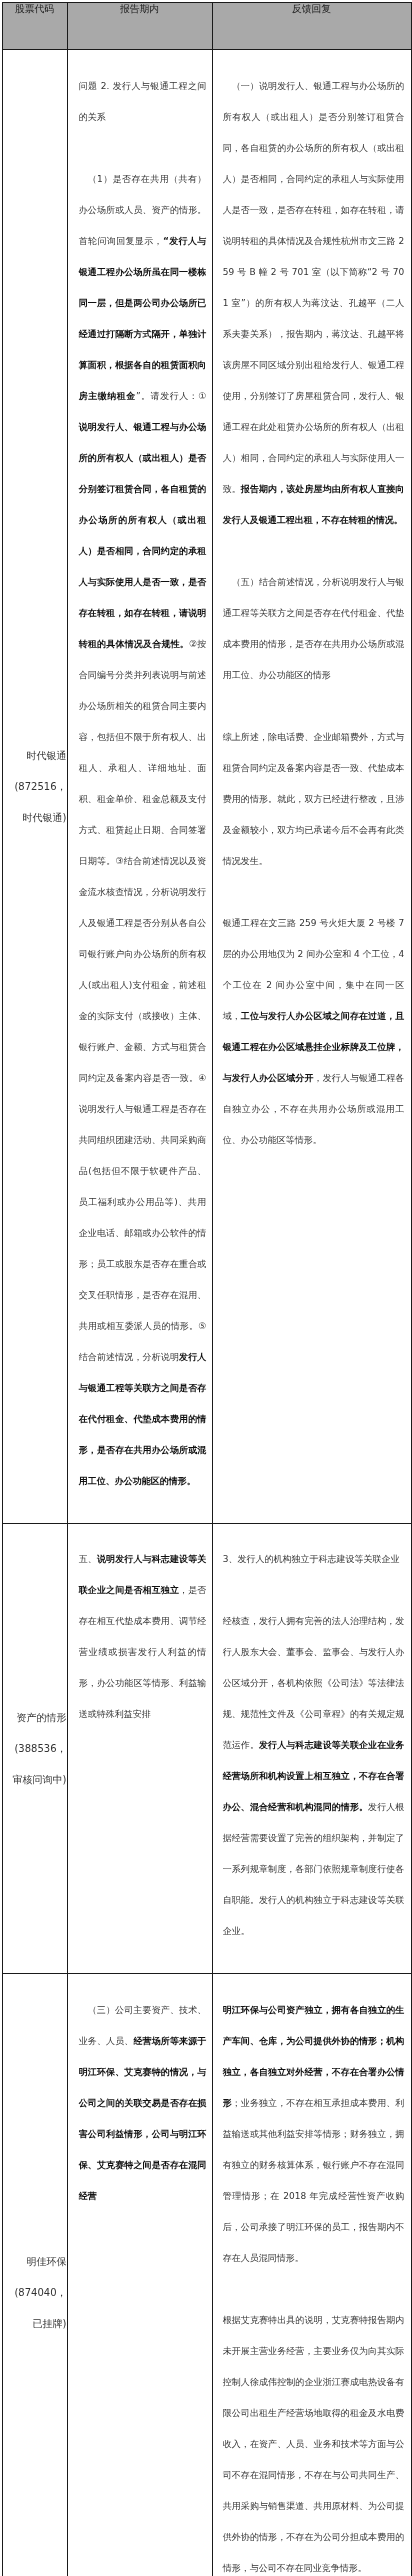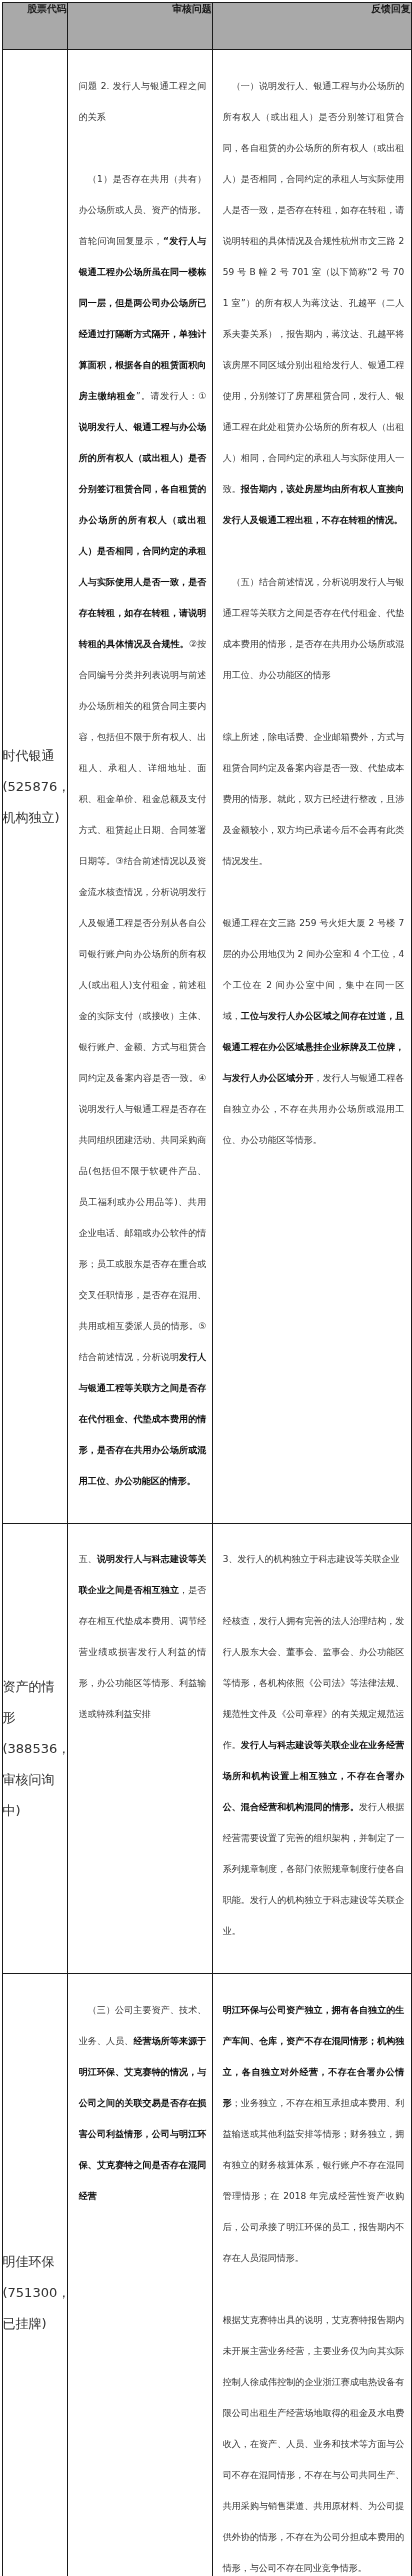--- a/index.html
+++ b/index.html
@@ -2,23 +2,23 @@
 <html style="font-size:8.2px"><head>
 <meta charset="utf-8">
 <style>
   html, body { margin: 0; padding: 0; background: #ffffff; }
   body { width: 412px; height: 3105px; position: relative; overflow: hidden;
          font-family: "DejaVu Sans", "Liberation Sans", sans-serif; color: #222; }
   table.qa { position: absolute; left: 1.5px; top: 2.1px; width: 409px;
              border-collapse: collapse; table-layout: fixed; }
   table.qa td, table.qa th { border: 1px solid #1a1a1a; vertical-align: top; padding: 0; }
   col.c1 { width: 65px; } col.c2 { width: 145px; } col.c3 { width: 199px; }
-  thead th { background: #a9a9a9; height: 46px; font-size: 9.8px; font-weight: bold;
-             text-align: right; vertical-align: middle; color: #1c1c1c; }
-  .code-cell { text-align: left; vertical-align: middle !important; font-size: 13px;
+  thead th { background: #a9a9a9; height: 46px; font-size: 9.8px; font-weight: normal;
+             text-align: center; vertical-align: middle; color: #1c1c1c; }
+  .code-cell { text-align: right; vertical-align: middle !important; font-size: 10px;
                line-height: 31px; color: #333; }
   .q-cell, .a-cell { font-size: 9px; line-height: 31px; padding: 20.6px 5.2px 26px 6.2px !important;
                      text-align: justify; color: #333; word-break: break-all; }
   .q-cell p, .a-cell p { margin: 0 0 31px 5px; }
   .q-cell p:last-child, .a-cell p:last-child { margin-bottom: 0; }
   .a-cell { padding-left: 5.2px !important; padding-right: 6.2px !important; }
   b { color: #111; font-weight: bold; }
   .indent { text-indent: 1em; }
 </style>
 </head>
@@ -26,30 +26,30 @@
 
 <table class="qa">
   <colgroup>
       <col class="c1">
       <col class="c2">
       <col class="c3">
     </colgroup>
   <thead>
     <tr>
       <th>股票代码</th>
-      <th>审核问题</th>
+      <th>报告期内</th>
       <th>反馈回复</th>
     </tr>
   </thead>
   <tbody id="rows">
       <tr style="height: 1420px;">
         <td class="code-cell">
           <div>时代银通</div>
-          <div>(525876，</div>
-          <div>机构独立)</div>
+          <div>(872516，</div>
+          <div>时代银通)</div>
         </td>
         <td class="q-cell">
           <p><span>问题 2. 发行人与银通工程之间的关系</span></p>
           <p class="indent"><span>（1）是否存在共用（共有）办公场所或人员、资产的情形。首轮问询回复显示，</span><b>“发行人与银通工程办公场所虽在同一楼栋同一层，但是两公司办公场所已经通过打隔断方式隔开，单独计算面积，根据各自的租赁面积向房主缴纳租金</b><span>”。请发行人：①</span><b>说明发行人、银通工程与办公场所的所有权人（或出租人）是否分别签订租赁合同，各自租赁的办公场所的所有权人（或出租人）是否相同，合同约定的承租人与实际使用人是否一致，是否存在转租，如存在转租，请说明转租的具体情况及合规性。</b><span>②按合同编号分类并列表说明与前述办公场所相关的租赁合同主要内容，包括但不限于所有权人、出租人、承租人、详细地址、面积、租金单价、租金总额及支付方式、租赁起止日期、合同签署日期等。③结合前述情况以及资金流水核查情况，分析说明发行人及银通工程是否分别从各自公司银行账户向办公场所的所有权人(或出租人)支付租金，前述租金的实际支付（或接收）主体、银行账户、金额、方式与租赁合同约定及备案内容是否一致。④说明发行人与银通工程是否存在共同组织团建活动、共同采购商品(包括但不限于软硬件产品、员工福利或办公用品等)、共用企业电话、邮箱或办公软件的情形；员工或股东是否存在重合或交叉任职情形，是否存在混用、共用或相互委派人员的情形。⑤结合前述情况，分析说明</span><b>发行人与银通工程等关联方之间是否存在代付租金、代垫成本费用的情形，是否存在共用办公场所或混用工位、办公功能区的情形。</b></p>
         </td>
         <td class="a-cell">
           <p class="indent"><span>（一）说明发行人、银通工程与办公场所的所有权人（或出租人）是否分别签订租赁合同，各自租赁的办公场所的所有权人（或出租人）是否相同，合同约定的承租人与实际使用人是否一致，是否存在转租，如存在转租，请说明转租的具体情况及合规性杭州市文三路 259 号 B 幢 2 号 701 室（以下简称“2 号 701 室”）的所有权人为蒋汶达、孔越平（二人系夫妻关系），报告期内，蒋汶达、孔越平将该房屋不同区域分别出租给发行人、银通工程使用，分别签订了房屋租赁合同，发行人、银通工程在此处租赁办公场所的所有权人（出租人）相同，合同约定的承租人与实际使用人一致。</span><b>报告期内，该处房屋均由所有权人直接向发行人及银通工程出租，不存在转租的情况。</b></p>
           <p class="indent"><span>（五）结合前述情况，分析说明发行人与银通工程等关联方之间是否存在代付租金、代垫成本费用的情形，是否存在共用办公场所或混用工位、办公功能区的情形</span></p>
           <p><span>综上所述，除电话费、企业邮箱费外，方式与租赁合同约定及备案内容是否一致、代垫成本费用的情形。就此，双方已经进行整改，且涉及金额较小，双方均已承诺今后不会再有此类情况发生。</span></p>
           <p><span>银通工程在文三路 259 号火炬大厦 2 号楼 7 层的办公用地仅为 2 间办公室和 4 个工位，4 个工位在 2 间办公室中间，集中在同一区域，</span><b>工位与发行人办公区域之间存在过道，且银通工程在办公区域悬挂企业标牌及工位牌，与发行人办公区域分开</b><span>，发行人与银通工程各自独立办公，不存在共用办公场所或混用工位、办公功能区等情形。</span></p>
@@ -59,32 +59,32 @@
         <td class="code-cell">
           <div>资产的情形</div>
           <div>(388536，</div>
           <div>审核问询中)</div>
         </td>
         <td class="q-cell">
           <p><span>五、</span><b>说明发行人与科志建设等关联企业之间是否相互独立</b><span>，是否存在相互代垫成本费用、调节经营业绩或损害发行人利益的情形，办公功能区等情形、利益输送或特殊利益安排</span></p>
         </td>
         <td class="a-cell">
           <p><span>3、发行人的机构独立于科志建设等关联企业</span></p>
-          <p><span>经核查，发行人拥有完善的法人治理结构，发行人股东大会、董事会、监事会、办公功能区等情形，各机构依照《公司法》等法律法规、规范性文件及《公司章程》的有关规定规范运作。</span><b>发行人与科志建设等关联企业在业务经营场所和机构设置上相互独立，不存在合署办公、混合经营和机构混同的情形。</b><span>发行人根据经营需要设置了完善的组织架构，并制定了一系列规章制度，各部门依照规章制度行使各自职能。发行人的机构独立于科志建设等关联企业。</span></p>
+          <p><span>经核查，发行人拥有完善的法人治理结构，发行人股东大会、董事会、监事会、与发行人办公区域分开，各机构依照《公司法》等法律法规、规范性文件及《公司章程》的有关规定规范运作。</span><b>发行人与科志建设等关联企业在业务经营场所和机构设置上相互独立，不存在合署办公、混合经营和机构混同的情形。</b><span>发行人根据经营需要设置了完善的组织架构，并制定了一系列规章制度，各部门依照规章制度行使各自职能。发行人的机构独立于科志建设等关联企业。</span></p>
         </td>
       </tr>
       <tr style="height: 598px;">
         <td class="code-cell">
           <div>明佳环保</div>
-          <div>(751300，</div>
+          <div>(874040，</div>
           <div>已挂牌)</div>
         </td>
         <td class="q-cell">
           <p class="indent"><span>（三）公司主要资产、技术、业务、人员、</span><b>经营场所等来源于明江环保、艾克赛特的情况，与公司之间的关联交易是否存在损害公司利益情形，公司与明江环保、艾克赛特之间是否存在混同经营</b></p>
         </td>
         <td class="a-cell">
-          <p><b>明江环保与公司资产独立，拥有各自独立的生产车间、仓库，资产不存在混同情形；机构独立，各自独立对外经营，不存在合署办公情形</b><span>；业务独立，不存在相互承担成本费用、利益输送或其他利益安排等情形；财务独立，拥有独立的财务核算体系，银行账户不存在混同管理情形；在 2018 年完成经营性资产收购后，公司承接了明江环保的员工，报告期内不存在人员混同情形。</span></p>
+          <p><b>明江环保与公司资产独立，拥有各自独立的生产车间、仓库，为公司提供外协的情形；机构独立，各自独立对外经营，不存在合署办公情形</b><span>；业务独立，不存在相互承担成本费用、利益输送或其他利益安排等情形；财务独立，拥有独立的财务核算体系，银行账户不存在混同管理情形；在 2018 年完成经营性资产收购后，公司承接了明江环保的员工，报告期内不存在人员混同情形。</span></p>
           <p><span>根据艾克赛特出具的说明，艾克赛特报告期内未开展主营业务经营，主要业务仅为向其实际控制人徐成伟控制的企业浙江赛成电热设备有限公司出租生产经营场地取得的租金及水电费收入，在资产、人员、业务和技术等方面与公司不存在混同情形，不存在与公司共同生产、共用采购与销售渠道、共用原材料、为公司提供外协的情形，不存在为公司分担成本费用的情形，与公司不存在同业竞争情形。</span></p>
         </td>
       </tr>
     </tbody>
 </table>
 
 
 </body></html>

